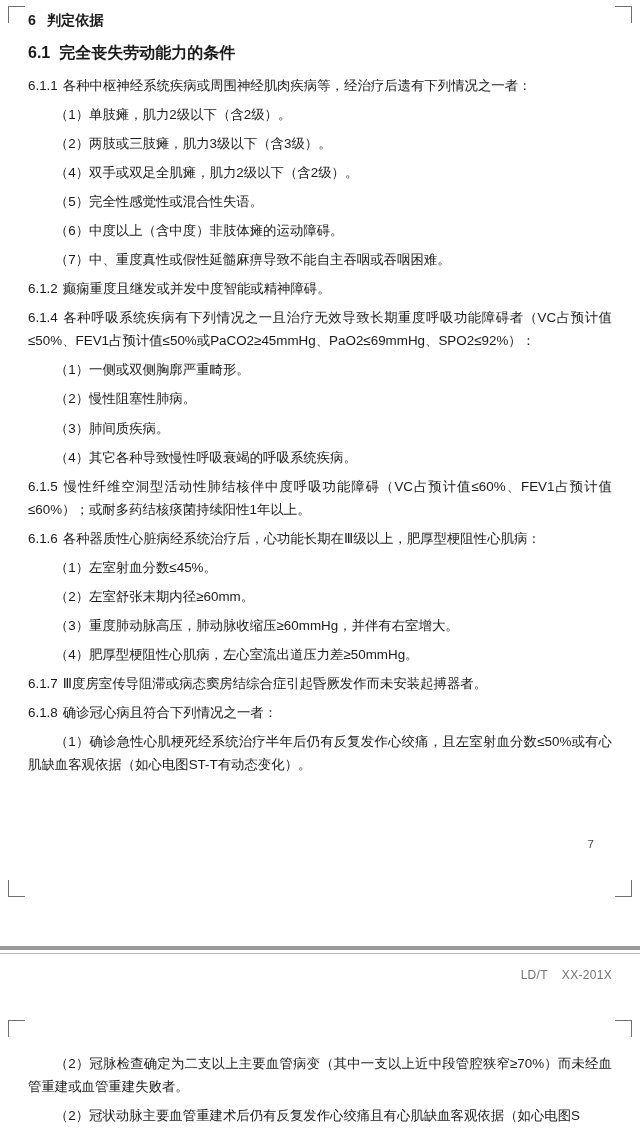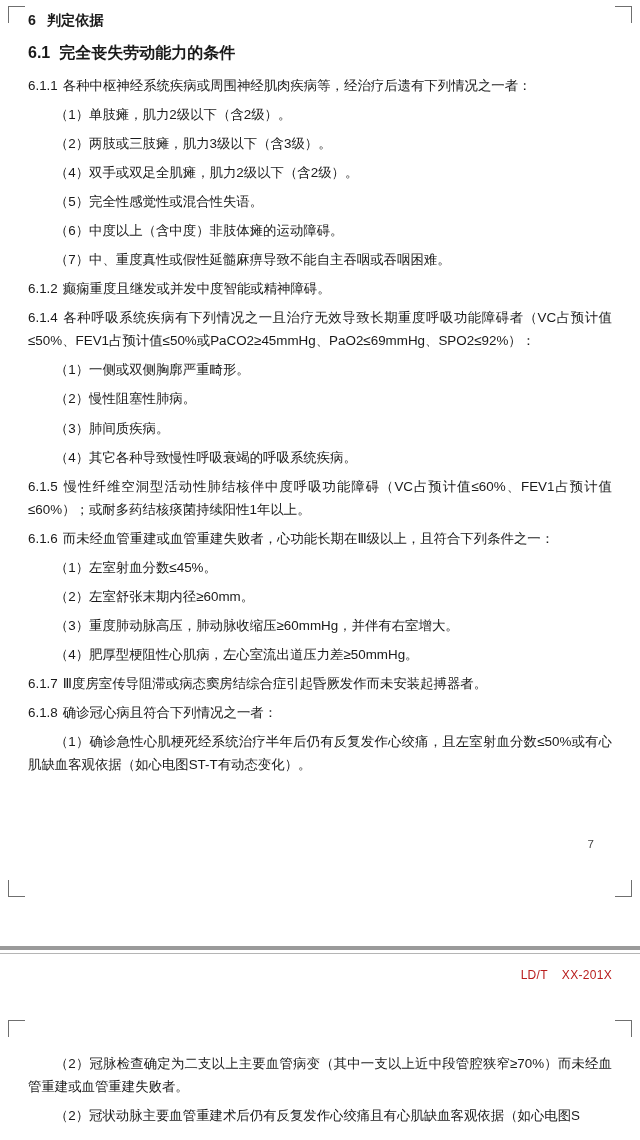--- a/index.html
+++ b/index.html
@@ -107,21 +107,21 @@
     position: absolute;
     left: 0; right: 0; top: 7px;
     height: 1px;
     background: #b5b5b5;
   }
   .std-id {
     position: absolute;
     right: 28px;
     top: 968px;
     font-size: 12px;
-    color: #b91c1c;
+    color: #737373;
     letter-spacing: 0.3px;
   }
   .std-id .gap { display: inline-block; width: 14px; }
 
   
   .content2 {
     position: absolute;
     left: 28px;
     top: 1052px;
     width: 584px;
@@ -170,21 +170,21 @@
     <p class="item">（1）一侧或双侧胸廓严重畸形。</p>
     <p class="item">（2）慢性阻塞性肺病。</p>
     <p class="item">（3）肺间质疾病。</p>
     <p class="item">（4）其它各种导致慢性呼吸衰竭的呼吸系统疾病。</p>
 
     <p class="clause">
       <span class="num">6.1.5</span><span>慢性纤维空洞型活动性肺结核伴中度呼吸功能障碍（VC占预计值≤60%、FEV1占预计值≤60%）；或耐多药结核痰菌持续阳性1年以上。</span>
     </p>
 
     <p class="clause">
-      <span class="num">6.1.6</span><span>而未经血管重建或血管重建失败者，心功能长期在Ⅲ级以上，且符合下列条件之一：</span>
+      <span class="num">6.1.6</span><span>各种器质性心脏病经系统治疗后，心功能长期在Ⅲ级以上，肥厚型梗阻性心肌病：</span>
     </p>
 
     <p class="item">（1）左室射血分数≤45%。</p>
     <p class="item">（2）左室舒张末期内径≥60mm。</p>
     <p class="item">（3）重度肺动脉高压，肺动脉收缩压≥60mmHg，并伴有右室增大。</p>
     <p class="item">（4）肥厚型梗阻性心肌病，左心室流出道压力差≥50mmHg。</p>
 
     <p class="clause">
       <span class="num">6.1.7</span><span>Ⅲ度房室传导阻滞或病态窦房结综合症引起昏厥发作而未安装起搏器者。</span>
     </p>

